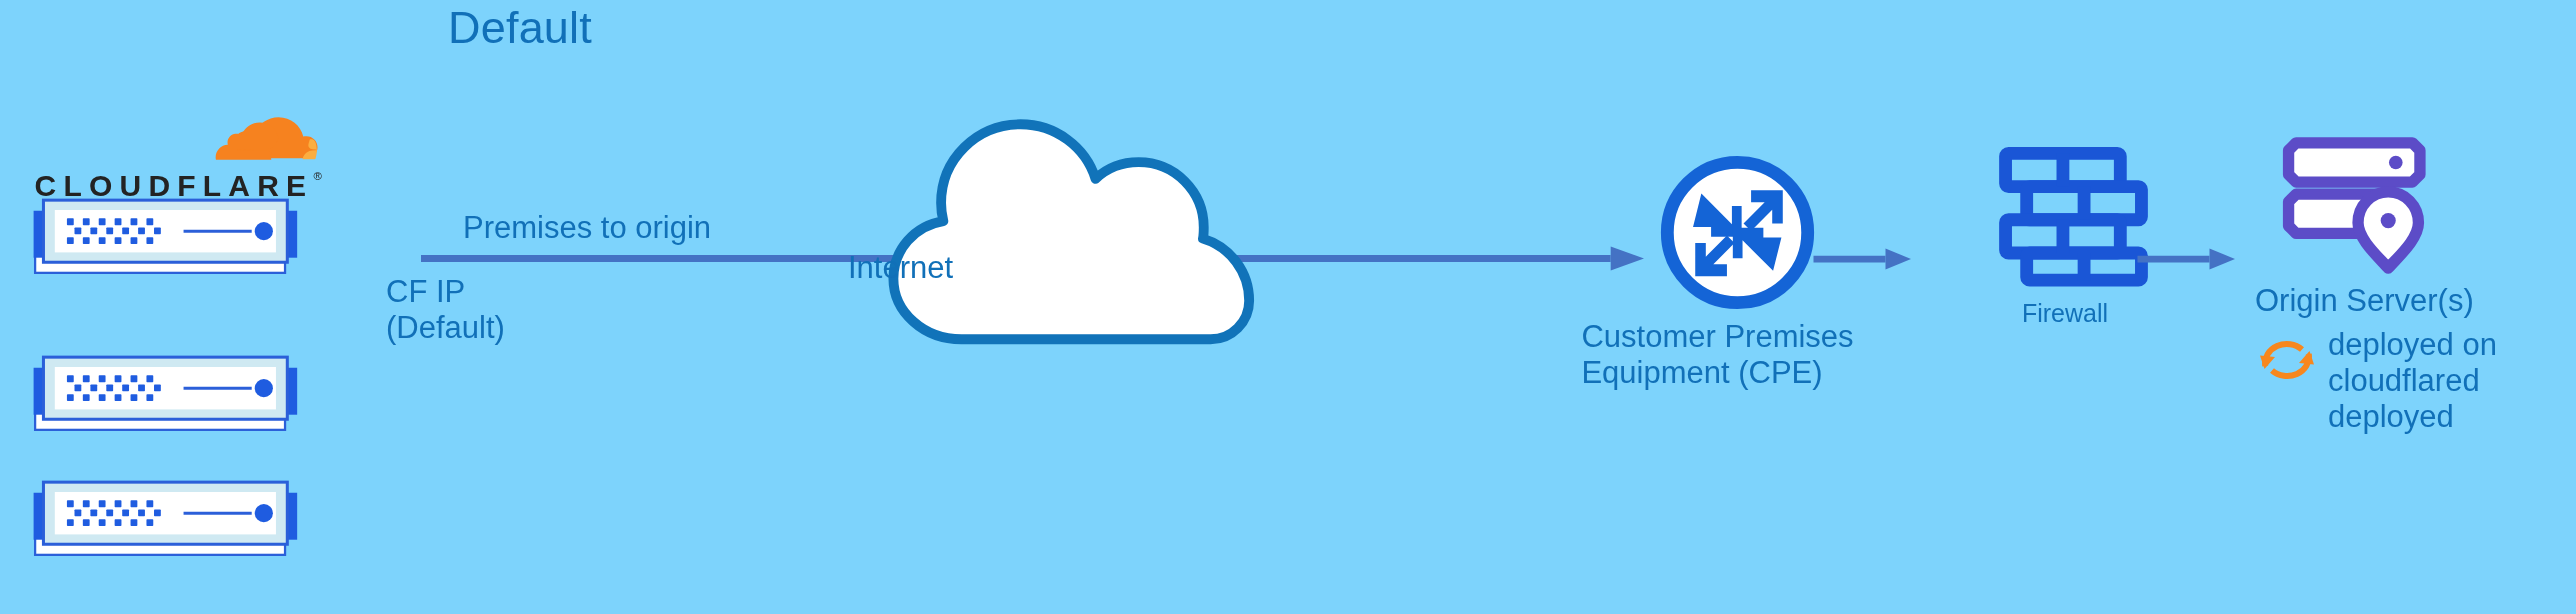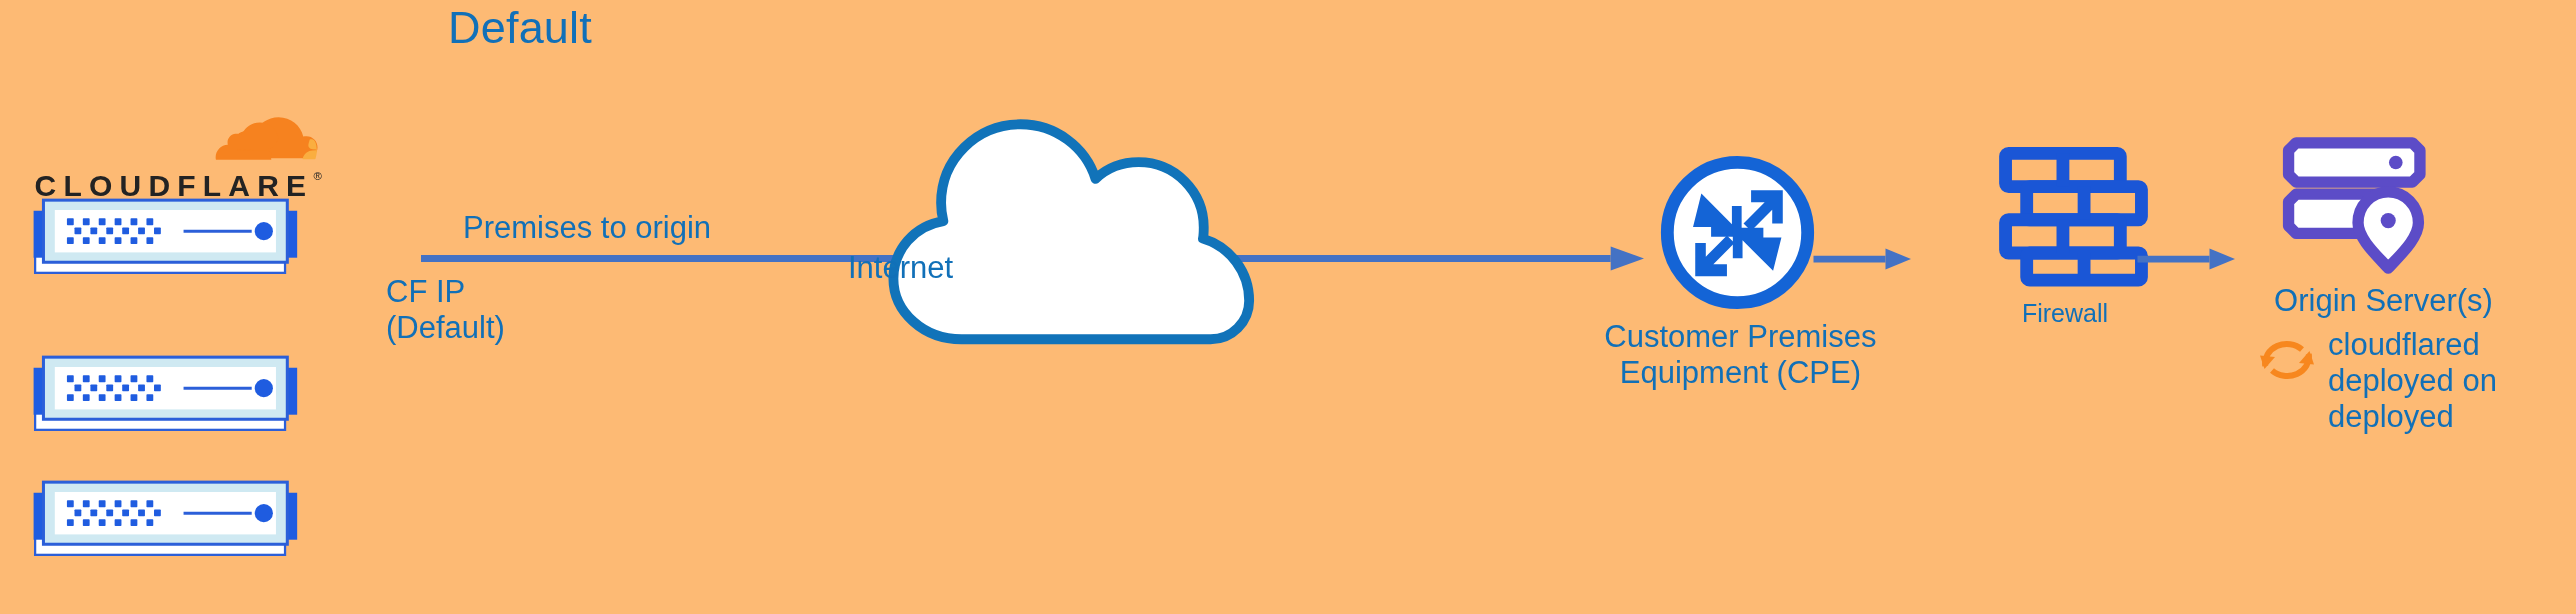--- a/index.html
+++ b/index.html
@@ -10,21 +10,21 @@
   }
   body {
     font-family: "Liberation Sans", sans-serif;
     -webkit-font-smoothing: antialiased;
   }
 
   #canvas {
     position: relative;
     width: 2576px;
     height: 614px;
-    background: #fdba74;
+    background: #7dd3fc;
     overflow: hidden;
   }
 
   .abs { position: absolute; }
 
   
   #diagram-title {
     left: 448px;
     top: 3px;
     font-size: 45px;
@@ -119,21 +119,21 @@
     left: 67px;
     top: 0px;
     width: 163px;
     height: 163px;
   }
   #cpe-label {
     position: absolute;
     left: -7.6px;
     top: 168px;
     width: 318px;
-    text-align: center;
+    text-align: left;
     font-size: 31px;
     line-height: 36px;
     color: #1170b8;
   }
 
   #arrow-cpe-to-firewall {
     left: 1813px;
     top: 244px;
     width: 100px;
     height: 30px;
@@ -183,21 +183,21 @@
     left: 23px;
     top: 0px;
     width: 151px;
     height: 144px;
   }
   #origin-label {
     position: absolute;
     left: 0px;
     top: 148px;
     width: 257px;
-    text-align: center;
+    text-align: left;
     font-size: 31px;
     line-height: 36px;
     color: #1170b8;
     white-space: nowrap;
   }
   #cloudflared-note {
     position: absolute;
     left: 0px;
     top: 195px;
     width: 318px;
@@ -457,21 +457,21 @@
         <svg viewBox="0 0 84 72" width="64" height="54" aria-hidden="true">
           <g fill="none" stroke="#f7871e" stroke-width="8" stroke-linecap="butt">
             <path d="M13 44 A 29 26 0 0 1 62 22"></path>
             <path d="M71 28 A 29 26 0 0 1 22 50"></path>
           </g>
           <polygon points="6,30 26,32 12,48" fill="#f7871e"></polygon>
           <polygon points="78,42 58,40 72,24" fill="#f7871e"></polygon>
         </svg>
       </div>
       <div id="cloudflared-text">
+        <div>deployed on</div>
         <div>cloudflared</div>
-        <div>deployed on</div>
         <div>deployed</div>
       </div>
     </div>
   </div>
 
 </div>
 
 
 </body></html>

